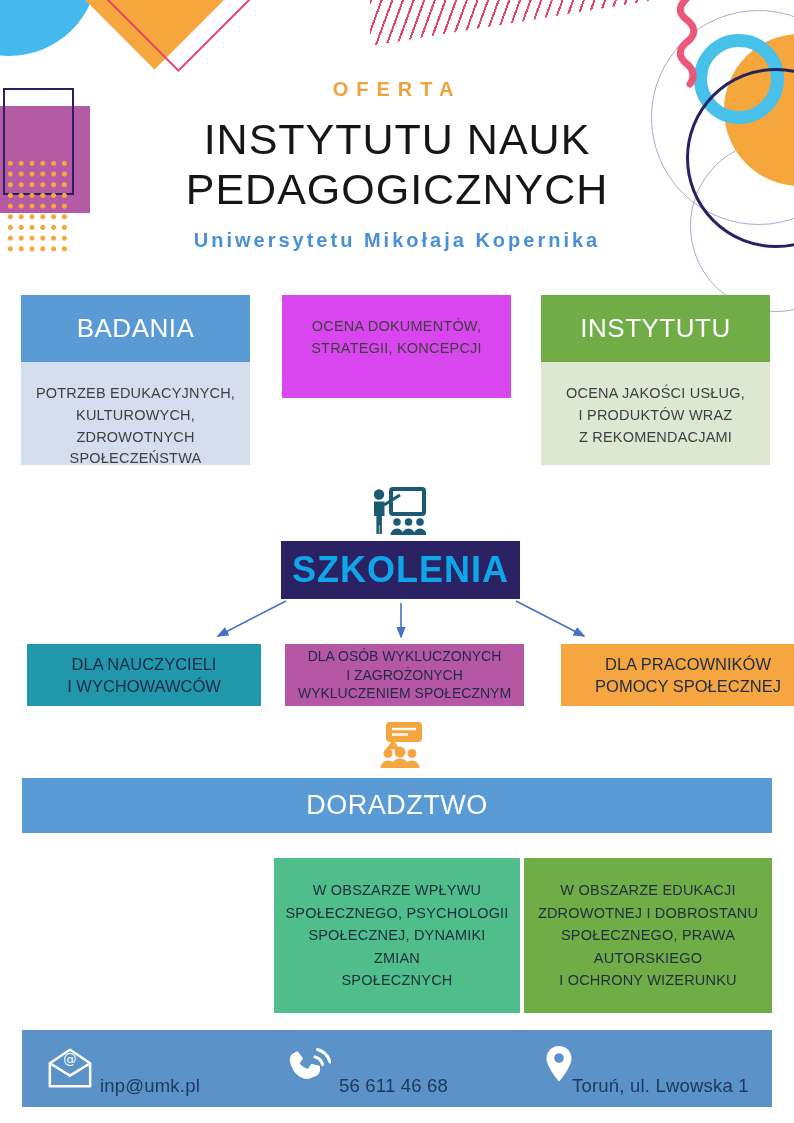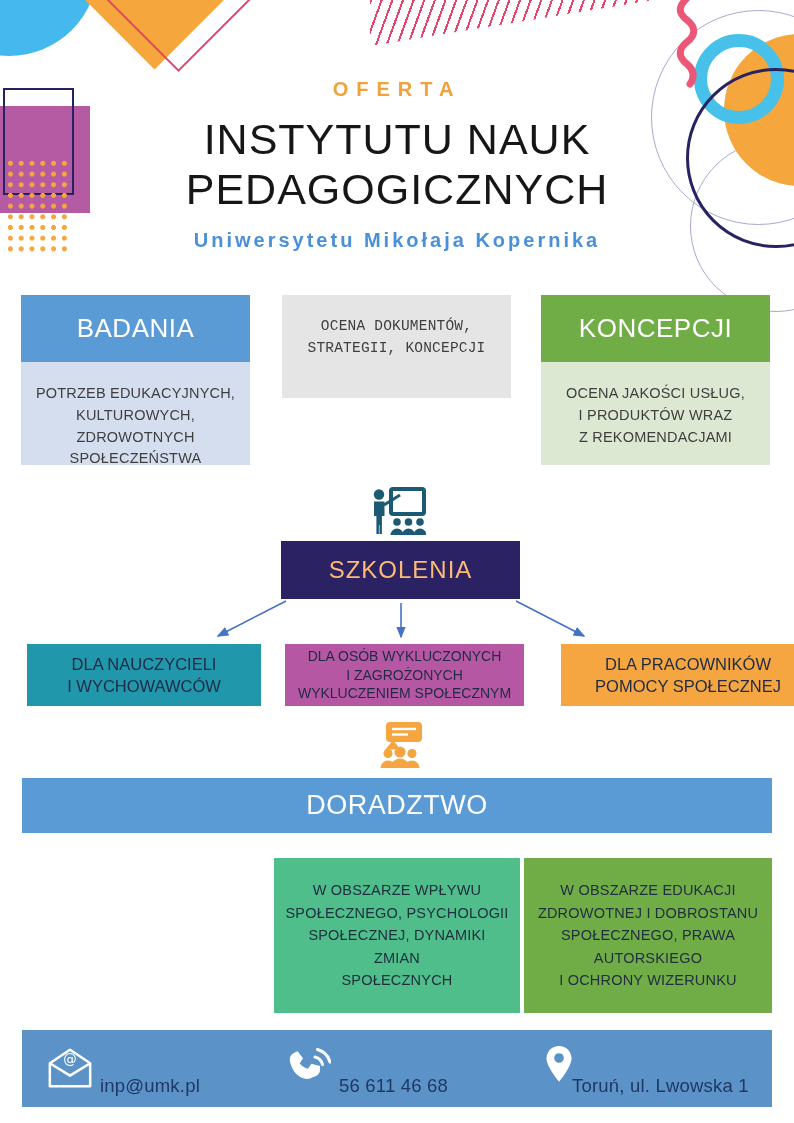--- a/index.html
+++ b/index.html
@@ -36,26 +36,26 @@
   .subtitle{left:0;top:229px;width:100%;text-align:center;font-size:20px;font-weight:bold;
             letter-spacing:3px;color:#4a90d9;}
 
   
   .col-card{top:295px;width:229px;}
   .col-1{left:21px;} .col-2{left:282px;} .col-3{left:541px;}
   .col-head{height:67px;line-height:67px;text-align:center;color:#ffffff;font-size:26px;letter-spacing:0.5px;}
   .head-blue{background:#5b9bd5;} .head-mint{background:#4fbe8b;} .head-olive{background:#70ad47;}
   .col-body{height:103px;box-sizing:border-box;padding-top:21px;text-align:center;
             font-size:14.5px;line-height:1.5;letter-spacing:0.2px;color:#3f3f3f;}
-  .body-blue{background:#d5deef;} .body-mint{background:#e5e5e5;font-family:Liberation Mono, monospace;} .body-olive{background:#dde8d2;}
+  .body-blue{background:#d5deef;} .body-mint{background:#d946ef;} .body-olive{background:#dde8d2;}
 
   
   .training-icon{left:370px;top:487px;}
   .szkolenia-box{left:281px;top:541px;width:239px;height:58px;line-height:58px;background:#2b2263;
-                 color:#fdba74;text-align:center;font-size:24px;letter-spacing:1px;}
+                 color:#0ea5e9;text-align:center;font-size:36px;letter-spacing:1px;font-weight:bold;}
   .arrows{left:0;top:596px;}
   .target{top:644px;height:62px;display:flex;align-items:center;justify-content:center;
           text-align:center;color:#1f2b45;}
   .target-teal{left:27px;width:234px;background:#2197ab;font-size:16.5px;line-height:1.35;}
   .target-magenta{left:285px;width:239px;background:#b557a3;font-size:14px;line-height:1.35;}
   .target-orange{left:561px;width:254px;background:#f5a640;font-size:16.5px;line-height:1.35;}
 
   
   .consult-icon{left:378px;top:722px;}
   .doradztwo-bar{left:22px;top:778px;width:750px;height:55px;line-height:55px;background:#5b9bd5;
@@ -110,21 +110,21 @@
     <div class="col-body body-blue preline">POTRZEB EDUKACYJNYCH,
 KULTUROWYCH,
 ZDROWOTNYCH
 SPOŁECZEŃSTWA</div>
   </div>
   <div class="abs col-card col-2">
     <div class="col-body body-mint preline">OCENA DOKUMENTÓW,
 STRATEGII, KONCEPCJI</div>
   </div>
   <div class="abs col-card col-3">
-    <div class="col-head head-olive">KONCEPCJI</div>
+    <div class="col-head head-olive">INSTYTUTU</div>
     <div class="col-body body-olive preline">OCENA JAKOŚCI USŁUG,
 I PRODUKTÓW WRAZ
 Z REKOMENDACJAMI</div>
   </div>
 
   <svg class="abs training-icon" width="56" height="50" viewBox="0 0 56 50">
     <g fill="#1c5a74">
       <rect x="21" y="2" width="33" height="25" rx="2" fill="none" stroke="#1c5a74" stroke-width="4"></rect>
       <line x1="14" y1="18" x2="30" y2="8" stroke="#1c5a74" stroke-width="3"></line>
       <circle cx="9" cy="7.5" r="5.2"></circle>

